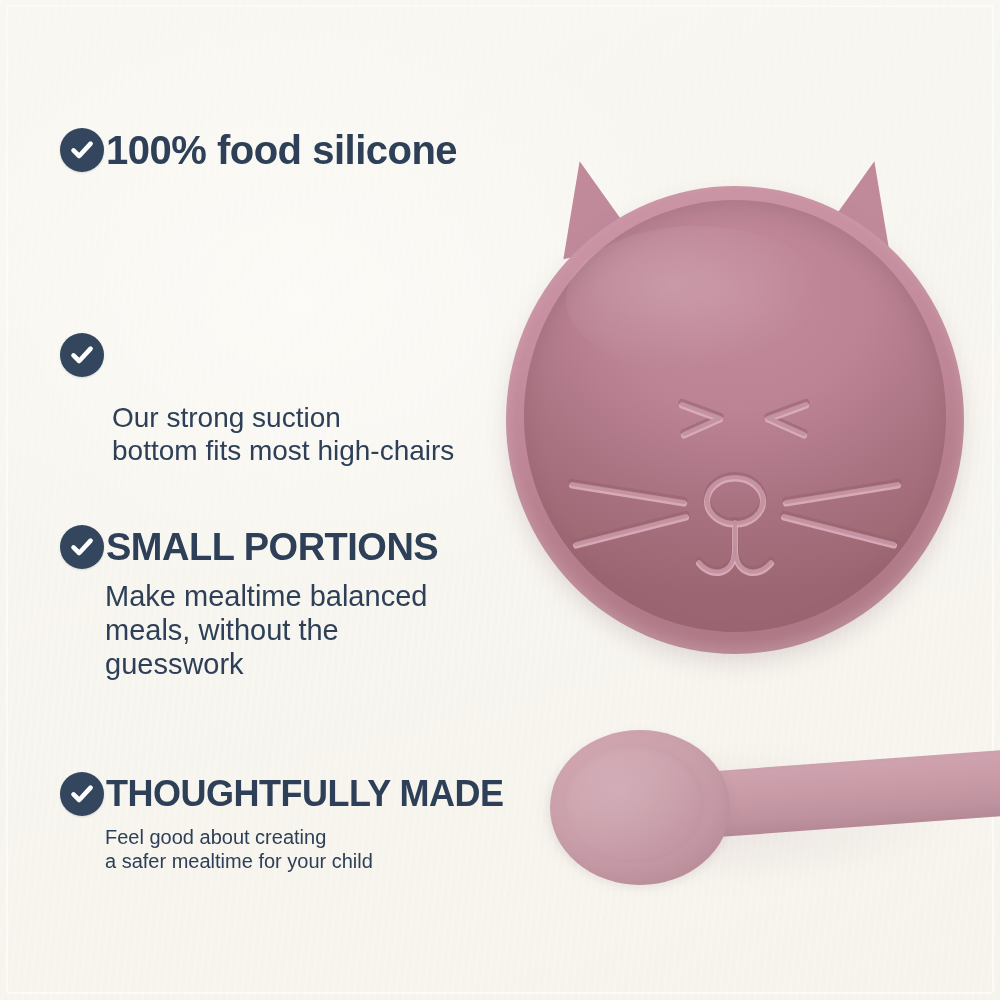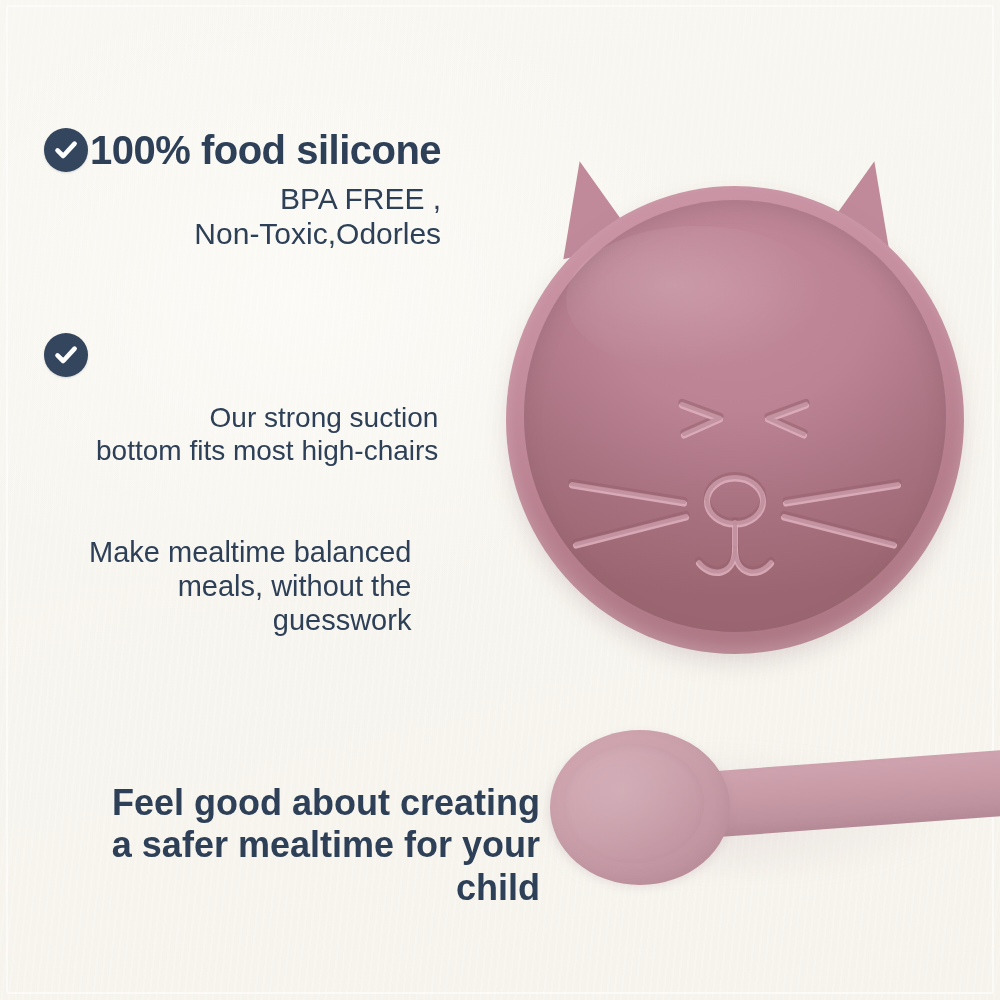--- a/index.html
+++ b/index.html
@@ -48,26 +48,25 @@
       rgba(246,243,235,0.0) 7px
     );
     opacity: .55;
     pointer-events: none;
     z-index: 3;
   }
 
   
   .features {
     position: absolute;
-    left: 0;
+    left: 16px;
     top: 0;
     width: 540px;
     height: 1000px;
     z-index: 6;
-    text-align: right;
   }
   .feature {
     position: absolute;
     left: 44px;
   }
   .feature-head {
     display: flex;
     align-items: center;
     gap: 0px;
   }
@@ -110,21 +109,21 @@
   #feature-2  { top: 333px; }
   #feature-2 .feature-title { font-size: 38px; }
   #feature-2 .feature-body  { font-size: 28px; margin-left: 52px; margin-top: 24px; }
 
   #feature-3  { top: 525px; }
   #feature-3 .feature-title { font-size: 38px; }
   #feature-3 .feature-body  { font-size: 29px; margin-left: 45px; margin-top: 10px; }
 
   #feature-4  { top: 772px; }
   #feature-4 .feature-title { font-size: 36px; }
-  #feature-4 .feature-body  { font-size: 36px; margin-left: 32px; margin-top: 10px; font-weight: bold; }
+  #feature-4 .feature-body  { font-size: 20px; margin-left: 45px; margin-top: 10px; }
 
   
   .product-stage {
     position: absolute;
     left: 430px;
     top: 0;
     width: 570px;
     height: 1000px;
     z-index: 4;
   }
@@ -268,43 +267,57 @@
 
     <div class="feature" id="feature-1">
       <div class="feature-head">
         <span class="check-badge">
           <svg width="30" height="30" viewBox="0 0 30 30" aria-hidden="true">
             <path d="M6.5 15.4 L12.2 21 L23.6 8.6" fill="none" stroke="#ffffff" stroke-width="4.6" stroke-linecap="round" stroke-linejoin="round"></path>
           </svg>
         </span>
         <span class="feature-title">100% food silicone</span>
       </div>
-      <div class="feature-body">BPA FREE ,
-Non-Toxic,Odorles</div>
     </div>
 
     <div class="feature" id="feature-2">
       <div class="feature-head">
         <span class="check-badge">
           <svg width="30" height="30" viewBox="0 0 30 30" aria-hidden="true">
             <path d="M6.5 15.4 L12.2 21 L23.6 8.6" fill="none" stroke="#ffffff" stroke-width="4.6" stroke-linecap="round" stroke-linejoin="round"></path>
           </svg>
         </span>
       </div>
       <div class="feature-body">Our strong suction
 bottom fits most high-chairs</div>
     </div>
 
     <div class="feature" id="feature-3">
+      <div class="feature-head">
+        <span class="check-badge">
+          <svg width="30" height="30" viewBox="0 0 30 30" aria-hidden="true">
+            <path d="M6.5 15.4 L12.2 21 L23.6 8.6" fill="none" stroke="#ffffff" stroke-width="4.6" stroke-linecap="round" stroke-linejoin="round"></path>
+          </svg>
+        </span>
+        <span class="feature-title">SMALL PORTIONS</span>
+      </div>
       <div class="feature-body">Make mealtime balanced
 meals,  without the
 guesswork</div>
     </div>
 
     <div class="feature" id="feature-4">
+      <div class="feature-head">
+        <span class="check-badge">
+          <svg width="30" height="30" viewBox="0 0 30 30" aria-hidden="true">
+            <path d="M6.5 15.4 L12.2 21 L23.6 8.6" fill="none" stroke="#ffffff" stroke-width="4.6" stroke-linecap="round" stroke-linejoin="round"></path>
+          </svg>
+        </span>
+        <span class="feature-title">THOUGHTFULLY MADE</span>
+      </div>
       <div class="feature-body">Feel good about creating
 a safer mealtime for your child</div>
     </div>
 
   </div>
 
   <div class="product-stage">
 
     <div class="bowl-wrap">
       <div class="bowl-shadow"></div>

